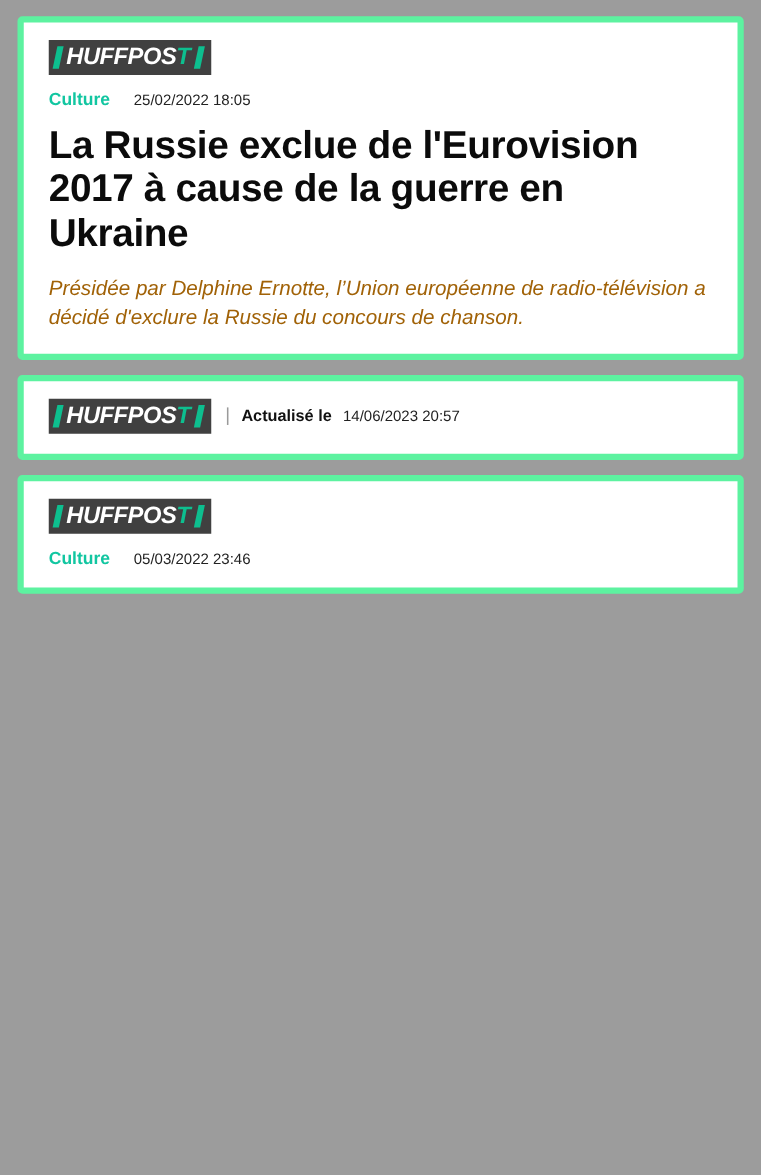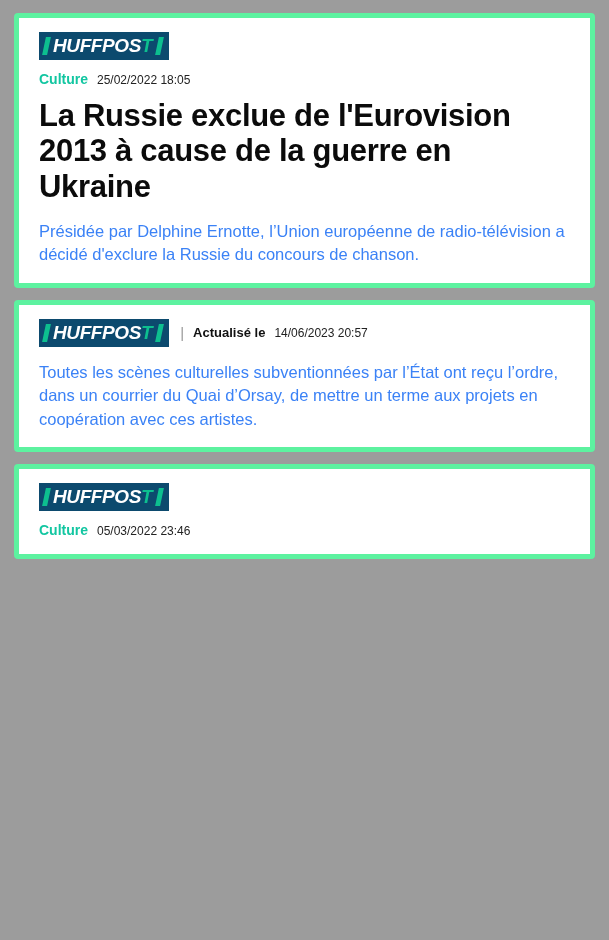--- a/index.html
+++ b/index.html
@@ -28,21 +28,21 @@
     box-sizing: border-box;
   }
   .logo-row {
     display: flex;
     align-items: center;
     gap: 9px;
   }
   .logo {
     display: inline-flex;
     align-items: center;
-    background: #0c4a6e;
+    background: #404040;
     padding: 5px 7px 5px 5px;
     height: 28px;
     box-sizing: border-box;
   }
   .logo .bar {
     display: inline-block;
     width: 5px;
     height: 18px;
     background: #0dbf8f;
     margin-right: 4px;
@@ -70,21 +70,21 @@
     margin-left: 2px;
   }
   .updated {
     font-size: 13px;
     font-weight: 700;
     color: #111111;
   }
   .meta-row {
     display: flex;
     align-items: baseline;
-    gap: 9px;
+    gap: 19px;
     margin-top: 11px;
   }
   .category {
     color: #12c6a1;
     font-weight: 700;
     font-size: 14px;
   }
   .date {
     color: #222222;
     font-size: 12px;
@@ -97,22 +97,23 @@
     margin: 11px 0 0 0;
     letter-spacing: -0.3px;
     font-family: "Liberation Sans", sans-serif;
   }
   .card2 .headline {
     margin-top: 8px;
   }
   .summary {
     font-size: 16.5px;
     line-height: 1.42;
-    color: #3b82f6;
+    color: #a16207;
     margin: 14px 0 0 0;
+    font-style: italic;
   }
   .card1 .summary { margin-top: 16px; }
   .card3 .headline { font-size: 28px; }
   .card3 .summary { font-size: 16px; margin-top: 14px; }
 </style>
 </head>
 <body>
 
 <div class="stack">
 
@@ -121,36 +122,35 @@
       <span class="logo">
         <span class="bar"></span>
         <span class="word"><span>HUFFPOS</span><span class="teal">T</span></span>
         <span class="bar right"></span>
       </span>
     </div>
     <div class="meta-row">
       <span class="category">Culture</span>
       <span class="date">25/02/2022 18:05</span>
     </div>
-    <h1 class="headline">La Russie exclue de l'Eurovision 2013 à cause de la guerre en Ukraine</h1>
+    <h1 class="headline">La Russie exclue de l'Eurovision 2017 à cause de la guerre en Ukraine</h1>
     <p class="summary">Présidée par Delphine Ernotte, l’Union européenne de radio-télévision a décidé d'exclure la Russie du concours de chanson.</p>
   </div>
 
   <div class="card card2">
     <div class="logo-row">
       <span class="logo">
         <span class="bar"></span>
         <span class="word"><span>HUFFPOS</span><span class="teal">T</span></span>
         <span class="bar right"></span>
       </span>
       <span class="sep">|</span>
       <span class="updated">Actualisé le</span>
       <span class="date">14/06/2023 20:57</span>
     </div>
-    <p class="summary">Toutes les scènes culturelles subventionnées par l’État ont reçu l’ordre, dans un courrier du Quai d’Orsay, de mettre un terme aux projets en coopération avec ces artistes.</p>
   </div>
 
   <div class="card card3">
     <div class="logo-row">
       <span class="logo">
         <span class="bar"></span>
         <span class="word"><span>HUFFPOS</span><span class="teal">T</span></span>
         <span class="bar right"></span>
       </span>
     </div>

